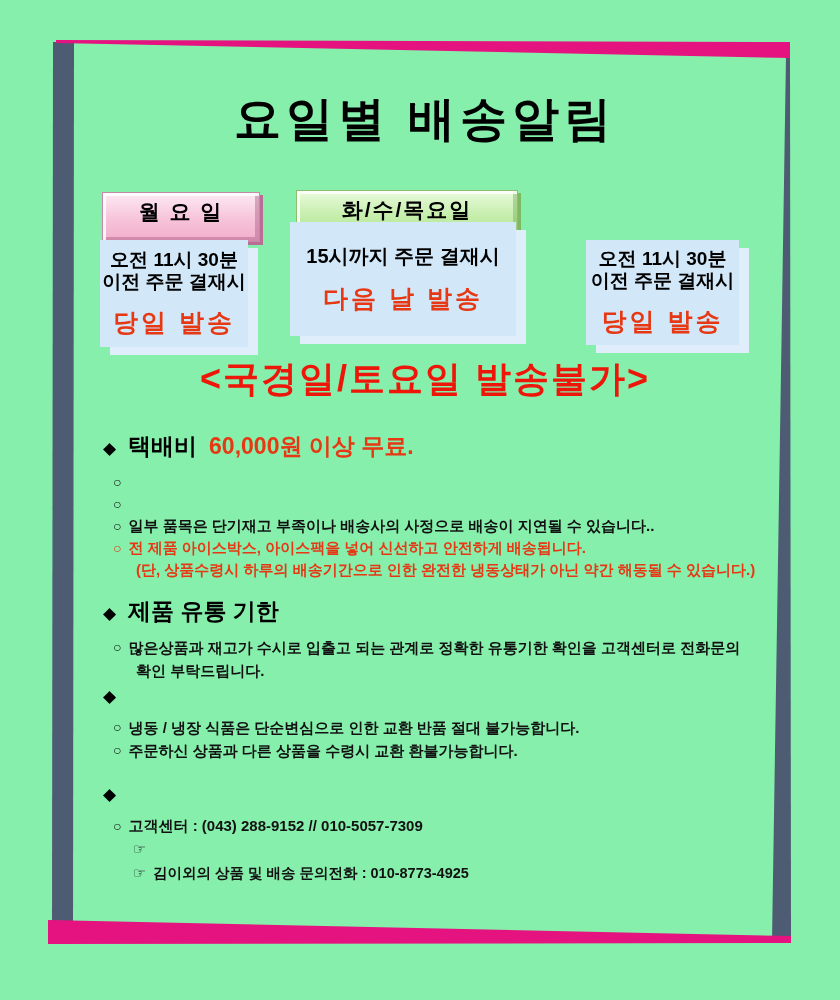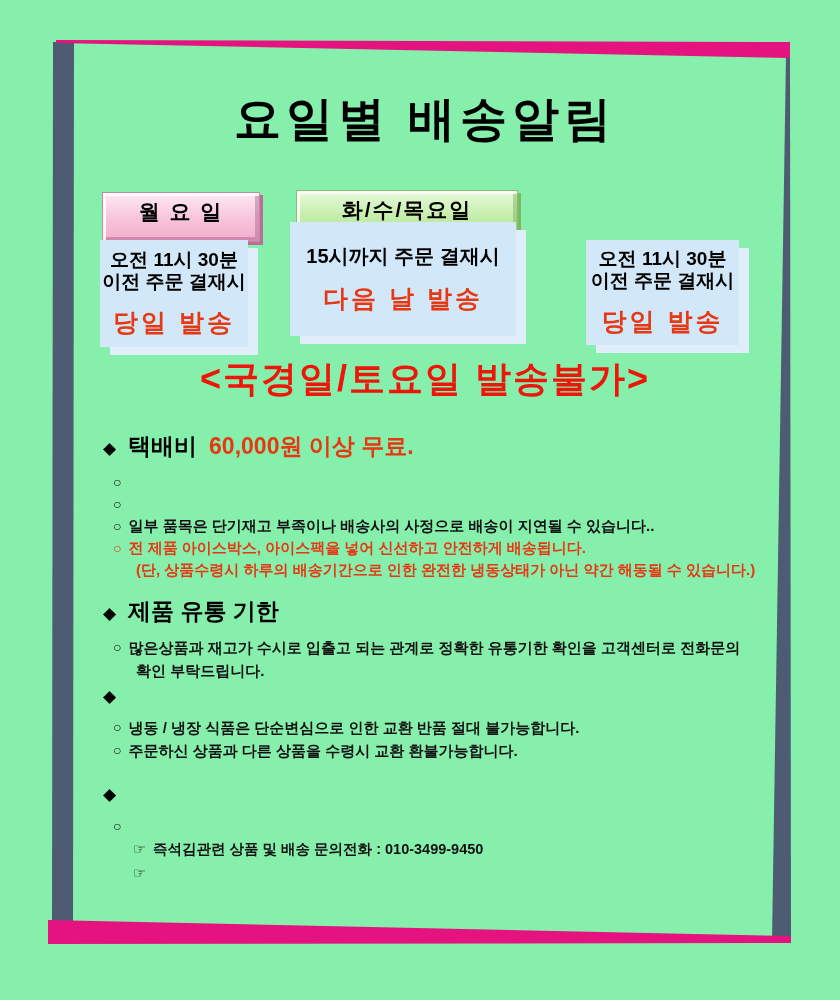--- a/index.html
+++ b/index.html
@@ -160,23 +160,24 @@
       <span>주문하신 상품과 다른 상품을 수령시 교환 환불가능합니다.</span>
     </div>
   </div>
 
   <div class="section s4">
     <div class="sec-header">
       <span class="diamond">◆</span>
     </div>
     <div class="item">
       <span class="circ">○</span>
+      <span>고객센터 : (043) 288-9152 // 010-5057-7309</span>
     </div>
     <div class="item hand">
       <span>☞</span>
-      <span>즉석김관련 상품 및 배송 문의전화 : 010-3499-9450</span>
     </div>
     <div class="item hand">
       <span>☞</span>
+      <span>김이외의 상품 및 배송 문의전화 : 010-8773-4925</span>
     </div>
   </div>
 
 </div>
 
 </body></html>

